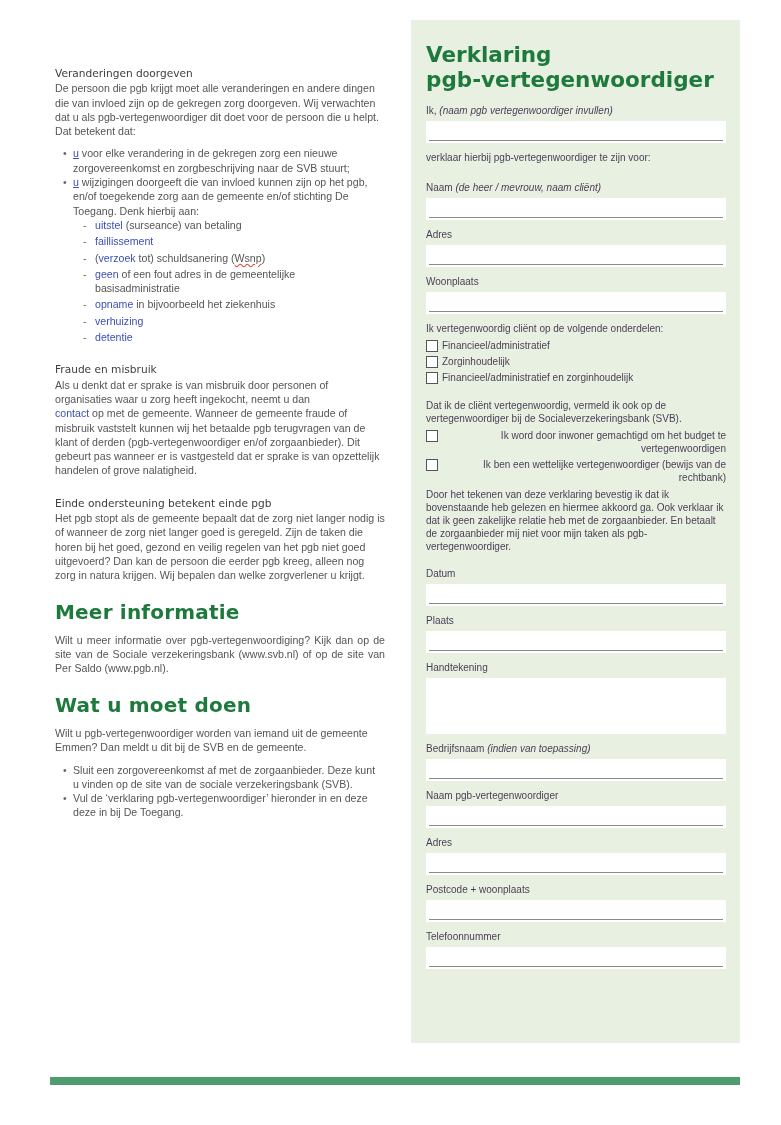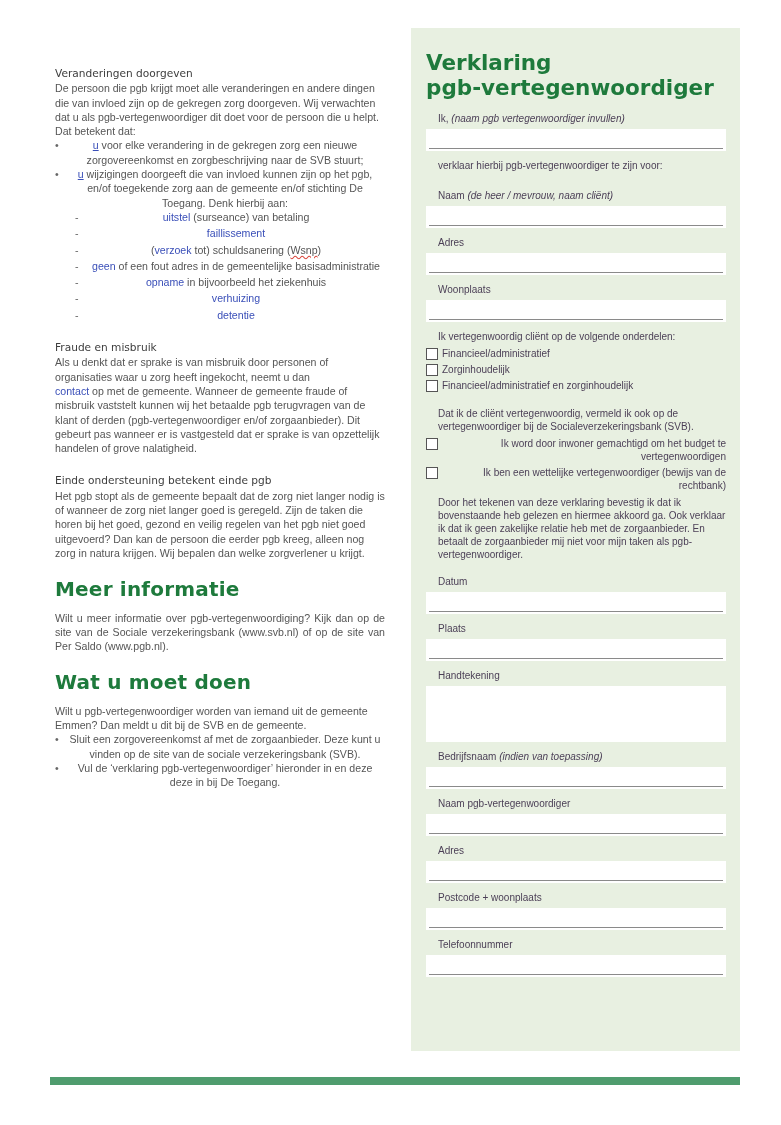--- a/index.html
+++ b/index.html
@@ -3,38 +3,38 @@
 <meta charset="utf-8">
 <style>
   html, body { margin: 0; padding: 0; background: #ffffff; }
   body { width: 781px; height: 1125px; position: relative; overflow: hidden;
          font-family: "Liberation Sans", sans-serif; color: #4a4a4a; }
 
   
   .left { position: absolute; left: 55px; top: 66px; width: 330px; font-size: 10.6px; line-height: 14.3px; color: #555; }
   .h-small { font-family: "DejaVu Sans", sans-serif; font-weight: normal; font-size: 10.6px; color: #3d3d3d; margin: 0 0 1px 0; }
   .p { margin: 0; }
-  .bullets { list-style: none; margin: 0; padding: 0; text-align: center; }
+  .bullets { list-style: none; margin: 8px; padding: 0; }
   .bullets > li { position: relative; padding-left: 10px; }
   .bullets > li::before { content: "\2022"; position: absolute; left: 0; top: 0; color: #666; }
   .dashes { list-style: none; margin: 0; padding: 0 0 0 10px; }
   .dashes > li { position: relative; padding-left: 12px; margin-bottom: 2px; }
   .dashes > li::before { content: "-"; position: absolute; left: 0; color: #666; }
   .lnk { color: #3a4fb8; text-decoration-color: #7f8fe8; }
   .sq { text-decoration: underline wavy #d9443a; }
   .u-link { color: #3a4fb8; text-decoration: underline; }
   .sec { margin-top: 18px; }
   .h-big { font-family: "DejaVu Sans", sans-serif; font-weight: bold; font-size: 20px; color: #1e7a3c; margin: 22px 0 14px 0; letter-spacing: 0.2px; }
   .justify { text-align: justify; }
 
   
-  .panel { position: absolute; left: 411px; top: 28px; width: 329px; height: 1023px; background: #e8f0e1; }
+  .panel { position: absolute; left: 411px; top: 20px; width: 329px; height: 1023px; background: #e8f0e1; }
   .panel-inner { position: absolute; left: 15px; top: 22px; width: 300px; font-size: 10px; line-height: 13px; color: #4b3f56; }
   .title { font-family: "DejaVu Sans", sans-serif; font-weight: bold; font-size: 21.5px; line-height: 25px; color: #1e7a3c; margin: 0 0 12px 0; }
-  .lbl { margin: 0 0 4px 12px; }
+  .lbl { margin: 0 0 4px 0; }
   .lbl i { font-style: italic; }
   .field { height: 22px; background: #ffffff; position: relative; margin: 0 0 8px 0; }
   .field::after { content: ""; position: absolute; left: 3px; right: 3px; bottom: 2px; height: 1px; background: #8a8a8a; }
   .field.tall { height: 56px; }
   .field.tall::after { display: none; }
   .cb-row { display: flex; align-items: flex-start; margin: 0 0 3px 0; text-align: right; }
   .cb { width: 10px; height: 10px; border: 1px solid #555; background: #fff; margin: 1px 4px 0 0; flex: 0 0 auto; }
   .gap { height: 12px; }
 
   

